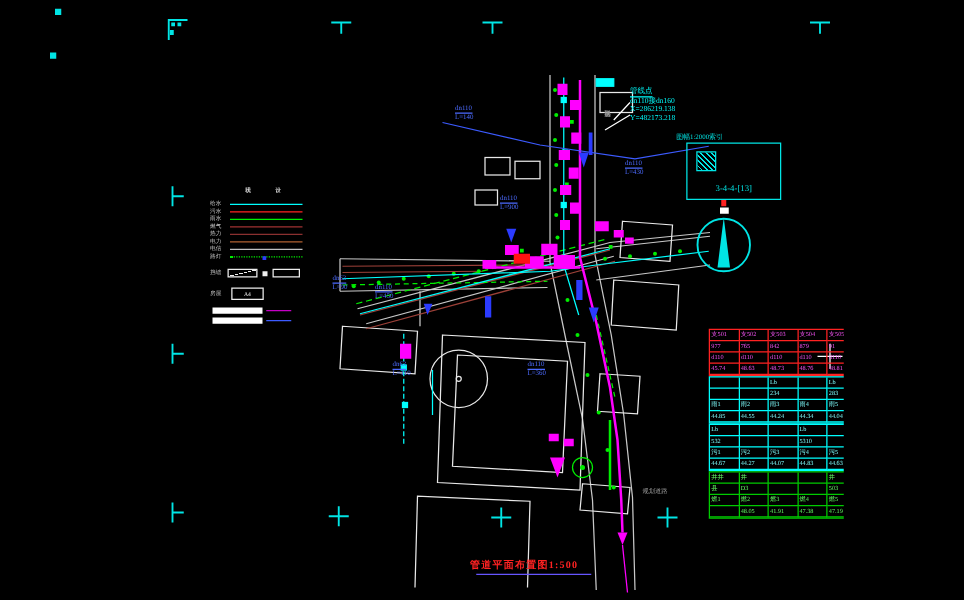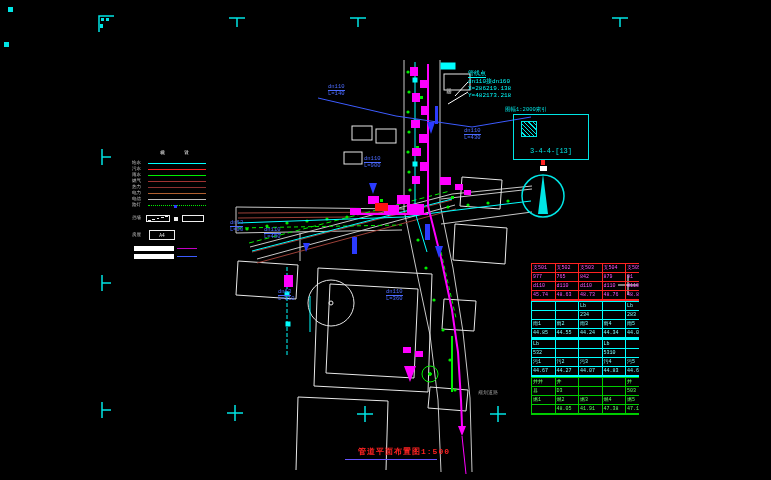--- a/index.html
+++ b/index.html
@@ -1,17 +1,17 @@
 <!DOCTYPE html>
 <html><head>
 <meta charset="utf-8">
 <style>
   html,body{margin:0;padding:0;background:#000;}
   #canvas{position:relative;width:639px;height:480px;background:#000;overflow:hidden;
-          font-family:Liberation Mono, monospace;}
+          font-family:Liberation Serif, serif;margin-left:36px;}
   #canvas *{box-sizing:border-box;}
   svg{position:absolute;left:0;top:0;}
 
   
   .survey{position:absolute;left:468px;top:70px;color:#00ffff;font-size:6px;line-height:7px;white-space:nowrap;}
   .survey .u{border-bottom:1px solid #00ffff;display:inline-block;}
 
   
   .detail-caption{position:absolute;left:505px;top:106px;color:#00e5e5;font-size:5.5px;white-space:nowrap;}
   .detail-box{position:absolute;left:513px;top:114px;width:76px;height:46px;border:1px solid #00e5e5;}
@@ -47,21 +47,21 @@
   .road-label{position:absolute;color:#9a9a9a;font-size:5px;white-space:nowrap;}
   .road-label.vert{writing-mode:vertical-rl;}
 
   
   #table{position:absolute;left:531px;top:263px;width:237px;}
   .tblock{display:grid;grid-template-columns:repeat(10,1fr);width:237px;border-style:solid;border-width:1px;}
   .tcell{height:9px;line-height:9px;font-size:5px;overflow:hidden;white-space:nowrap;padding-left:1px;
      border-right:1px solid;border-bottom:1px solid;}
 
   
-  .title{position:absolute;left:330px;top:446px;width:120px;text-align:right;color:#ff2222;
+  .title{position:absolute;left:340px;top:446px;width:120px;text-align:left;color:#ff2222;
      font-size:8px;font-weight:bold;letter-spacing:1px;}
   .title-line{position:absolute;left:345px;top:459px;width:92px;height:0;border-top:1px solid #6655ff;}
 </style>
 </head>
 <body>
 
 <div id="canvas">
 
 <svg width="771" height="480" viewBox="0 0 771 480">
 

